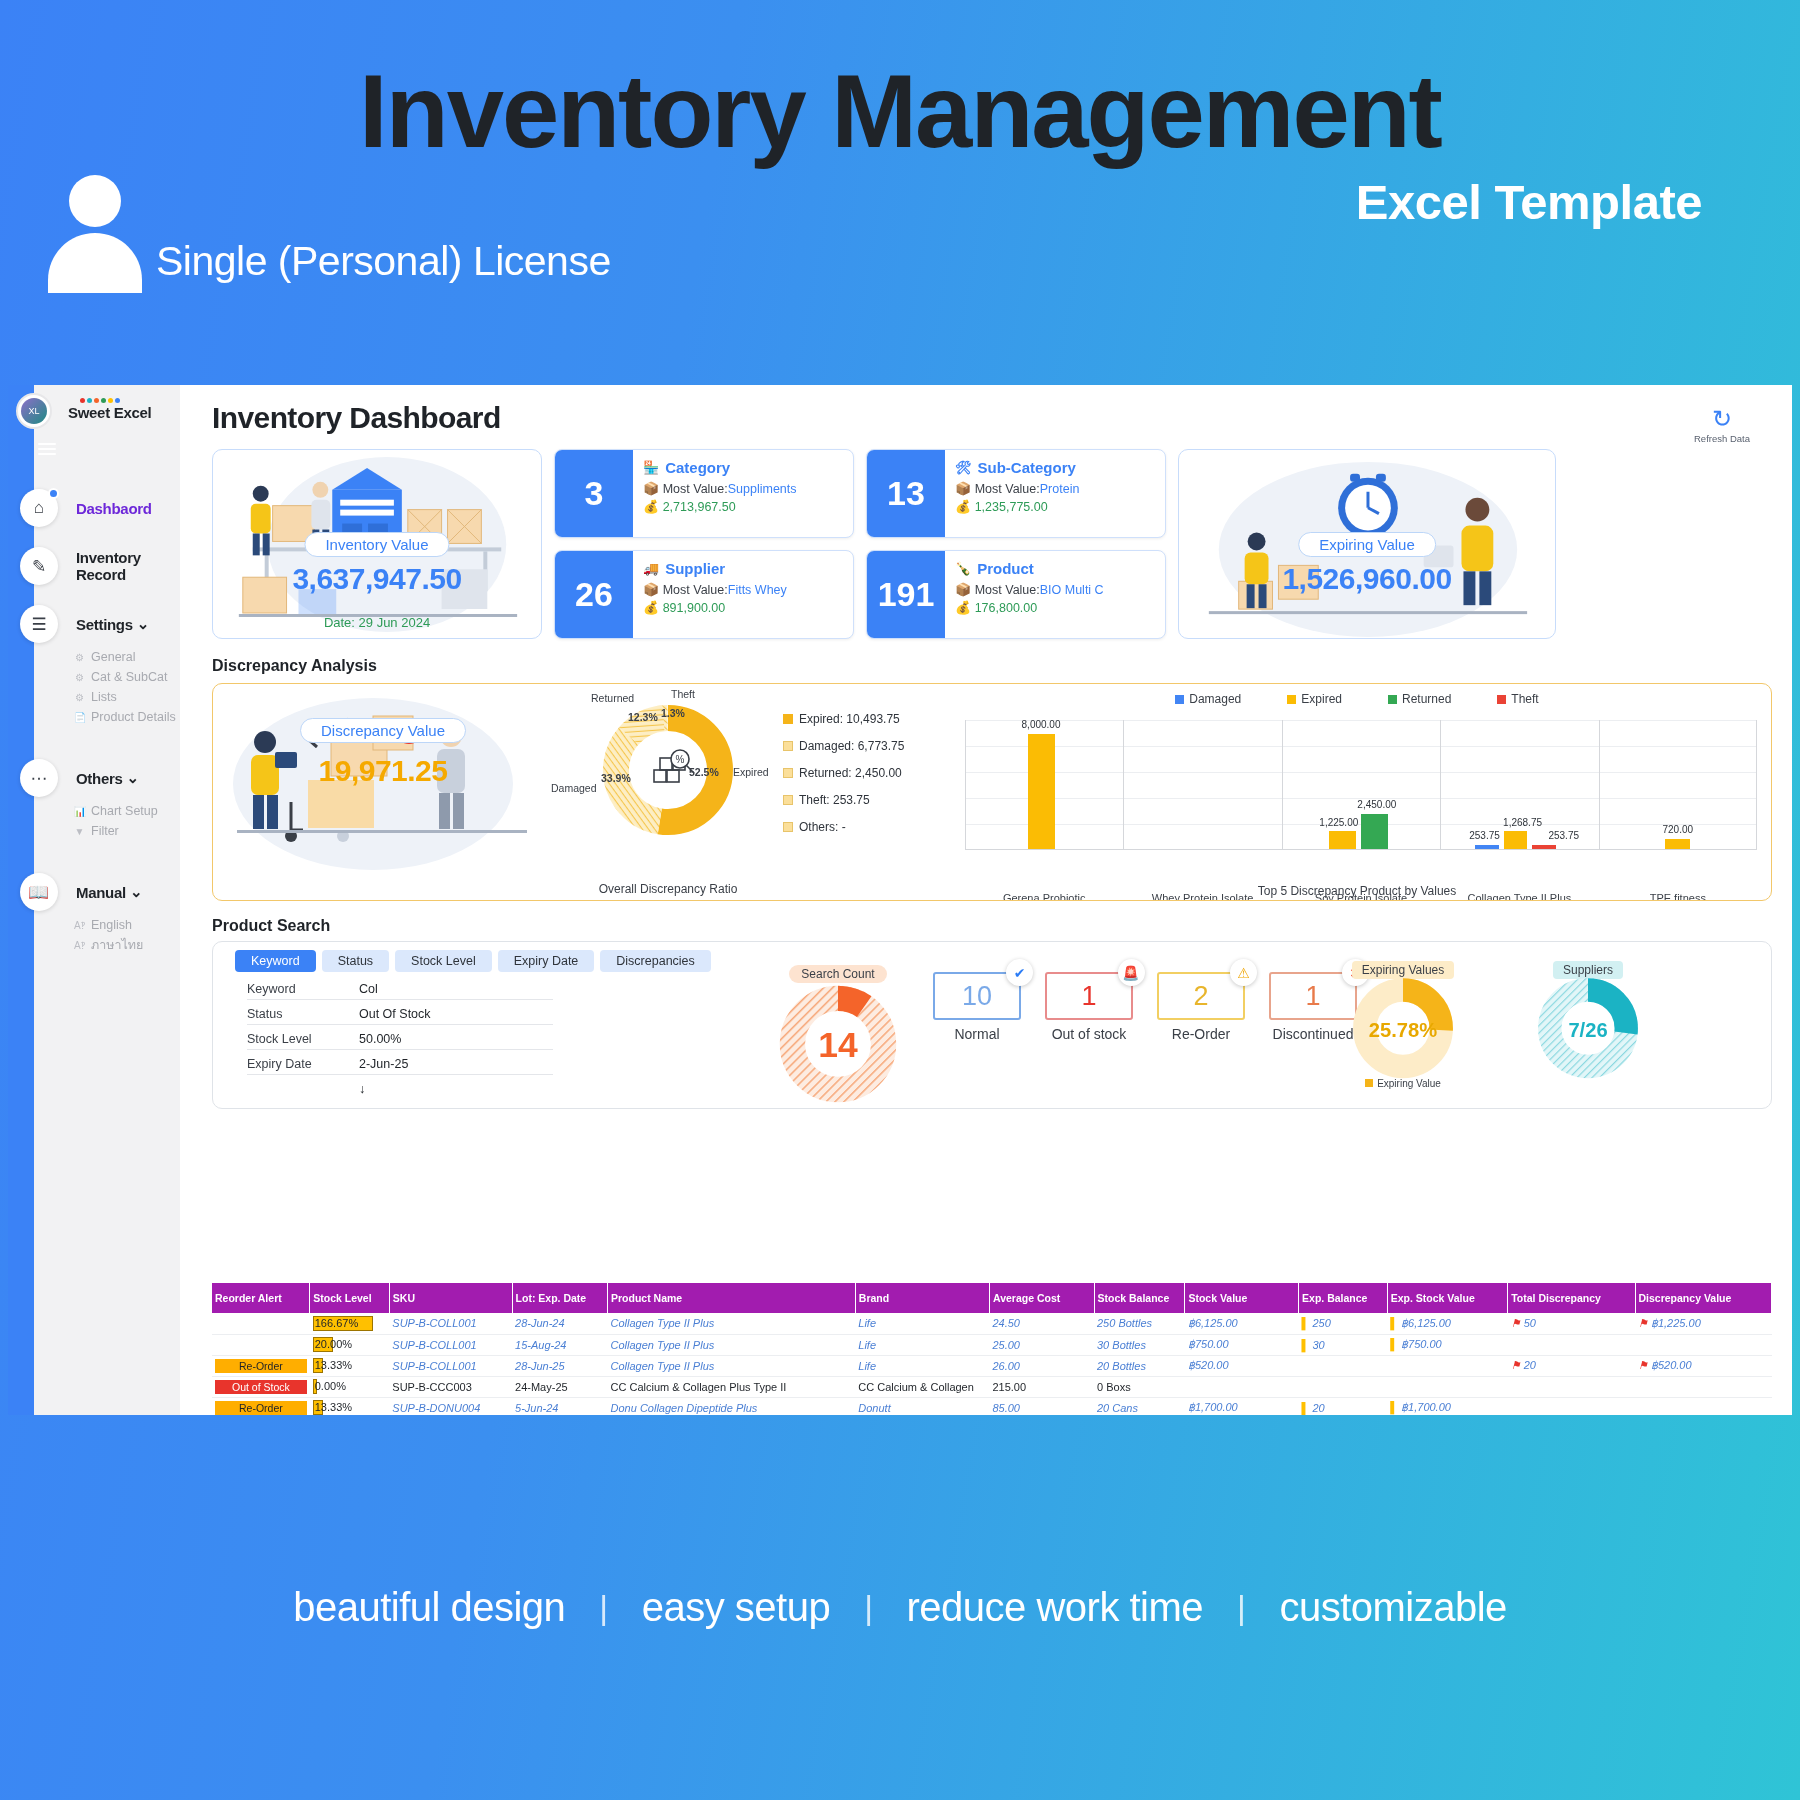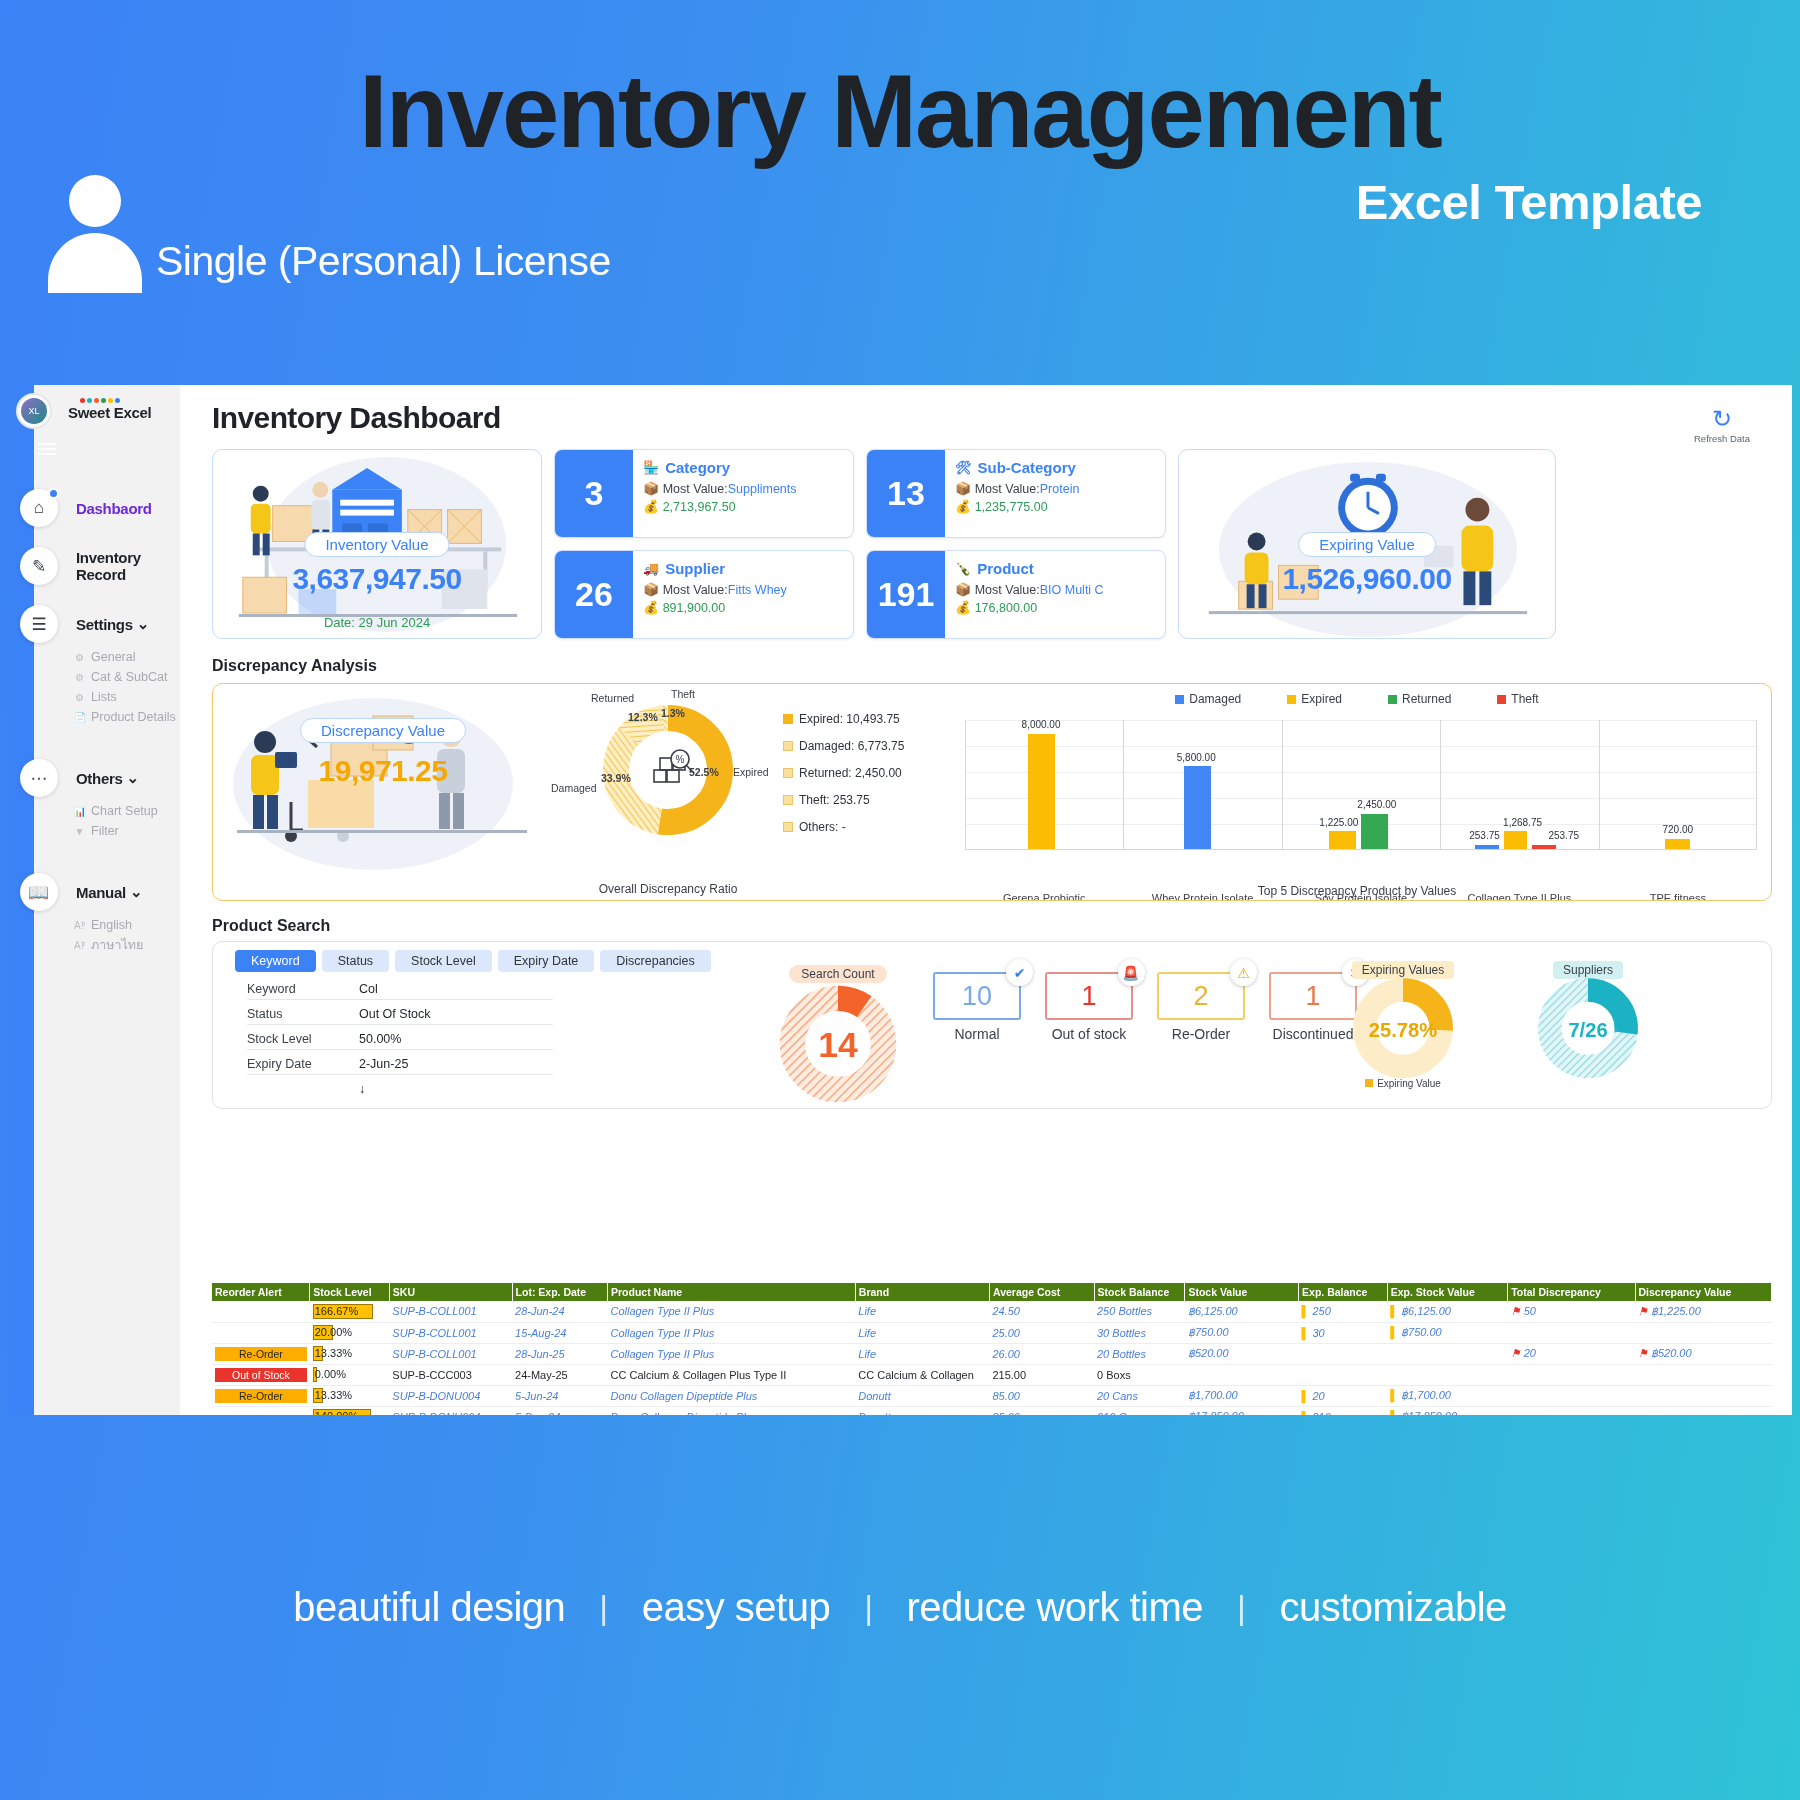--- a/index.html
+++ b/index.html
@@ -150,21 +150,21 @@
   .sbox .cap{font-size:14px;color:#3a3f47;margin-top:6px;}
   .sbadge{position:absolute;right:-12px;top:-13px;width:27px;height:27px;border-radius:50%;background:#fff;
     box-shadow:0 1px 4px rgba(0,0,0,.22);display:flex;align-items:center;justify-content:center;font-size:14px;}
   .donut-small{position:absolute;top:18px;text-align:center;}
   .dlabel{display:inline-block;background:#fdecc8;font-size:12px;color:#3a3f47;border-radius:4px;padding:2px 10px;}
   .dlabel.teal{background:#d2f0f2;}
 
   
   .tbl-wrap{position:absolute;left:32px;right:20px;top:898px;bottom:0;overflow:hidden;}
   table{border-collapse:collapse;width:100%;table-layout:fixed;}
-  th{background:#4d7c0f;color:#fff;font-size:10.5px;font-weight:bold;text-align:left;padding:3px 3px;border-right:1px solid #fff;white-space:nowrap;}
+  th{background:#a21caf;color:#fff;font-size:10.5px;font-weight:bold;text-align:left;padding:9px 3px;border-right:1px solid #fff;white-space:nowrap;}
   td{font-size:11px;padding:1px 3px;border-bottom:1px solid #eceef1;color:#1f2328;white-space:nowrap;overflow:hidden;height:21px;}
   td.blue{color:#4a7fd4;font-style:italic;}
   .pillcell{display:inline-block;padding:1px 4px;font-size:10.5px;}
   .tag-reorder{background:#ffae00;color:#1f2328;display:block;text-align:center;}
   .tag-oos{background:#e8342c;color:#fff;display:block;text-align:center;}
   .lvl{display:inline-block;background:#ffc000;border:1px solid #9c7400;height:15px;line-height:13px;padding:0 1px;}
   .flag{color:#e8342c;}
   .bar-i{color:#ffc000;}
 
   
@@ -528,24 +528,20 @@
           <div class="grid-l" style="left:0"></div>
           <div class="grid-l" style="left:20%"></div>
             <div class="grid-l" style="left:40%"></div>
           <div class="grid-l" style="left:60%"></div>
             <div class="grid-l" style="left:80%"></div>
             <div class="grid-l" style="right:0"></div>
 
           <div class="cat" style="left:0;width:20%">
             <div class="bar" style="left:40%;width:17%;height:89%;background:#fbbc04"></div>
             <div class="bar-val" style="left:48%;bottom:92%">8,000.00</div>
-          </div>
-          <div class="cat" style="left:20%;width:20%">
-            <div class="bar" style="left:38%;width:17%;height:64%;background:#4285f4"></div>
-            <div class="bar-val" style="left:46%;bottom:67%">5,800.00</div>
           </div>
           <div class="cat" style="left:40%;width:20%">
             <div class="bar" style="left:30%;width:17%;height:14%;background:#fbbc04"></div>
             <div class="bar" style="left:50%;width:17%;height:27%;background:#34a853"></div>
             <div class="bar-val" style="left:36%;bottom:16%">1,225.00</div>
             <div class="bar-val" style="left:60%;bottom:30%">2,450.00</div>
           </div>
           <div class="cat" style="left:60%;width:20%">
             <div class="bar" style="left:22%;width:15%;height:3%;background:#4285f4"></div>
             <div class="bar" style="left:40%;width:15%;height:14%;background:#fbbc04"></div>

